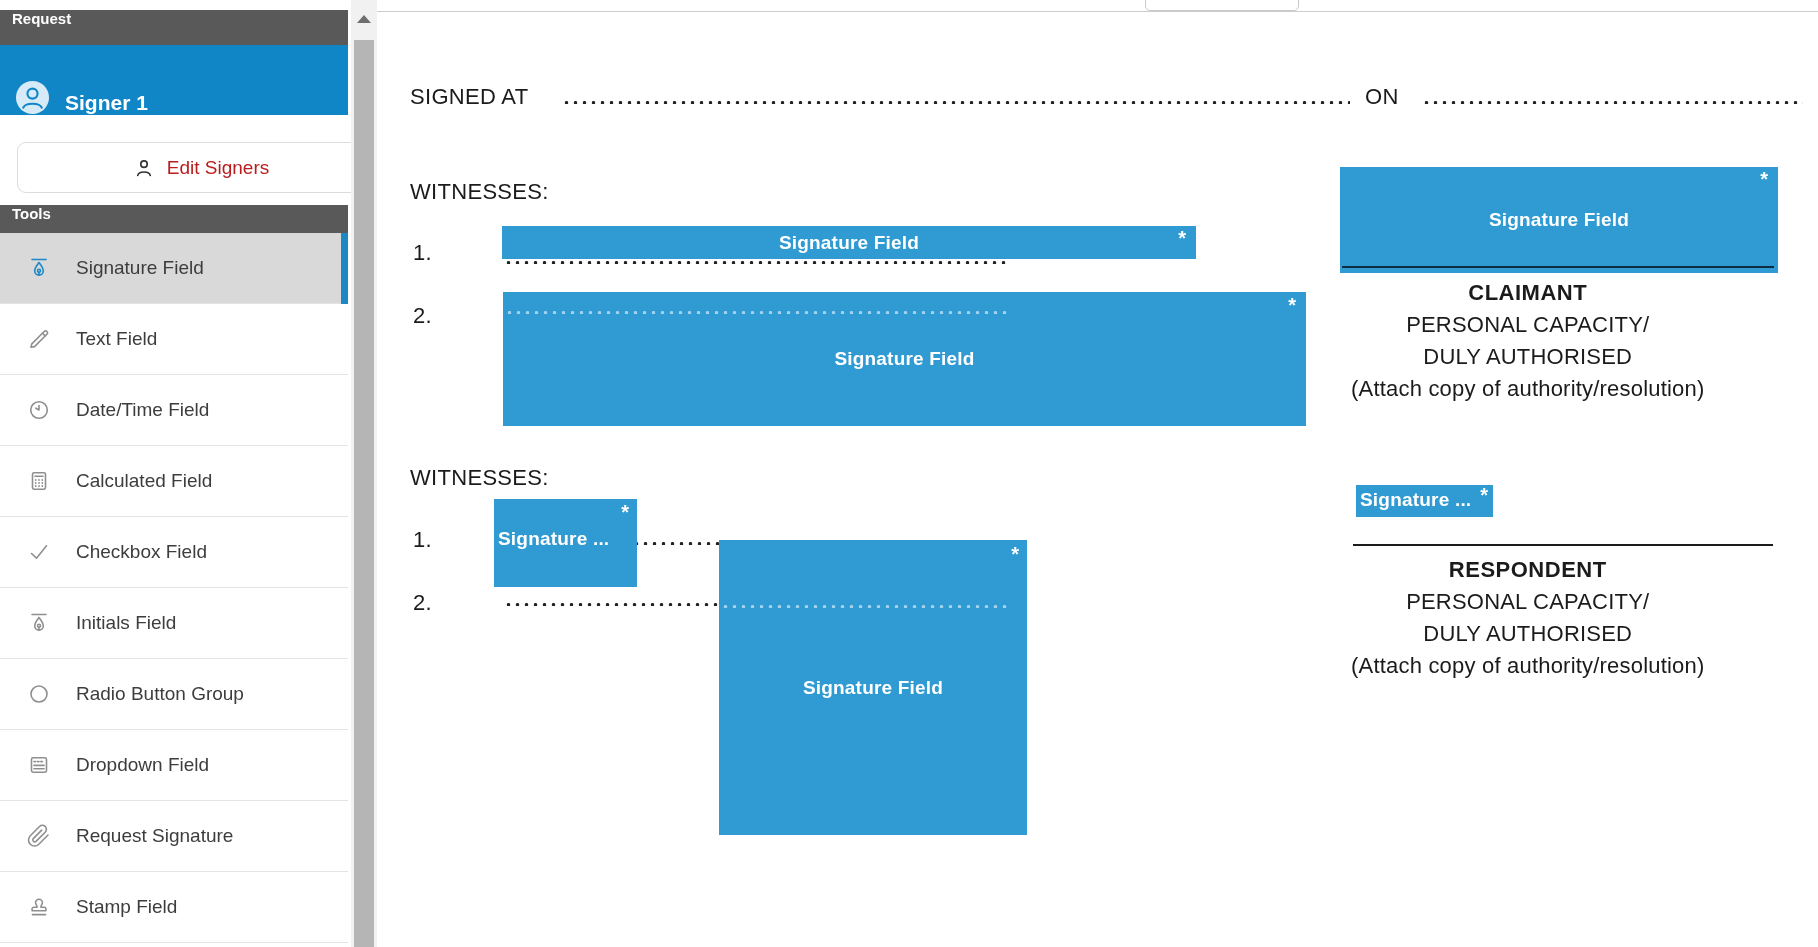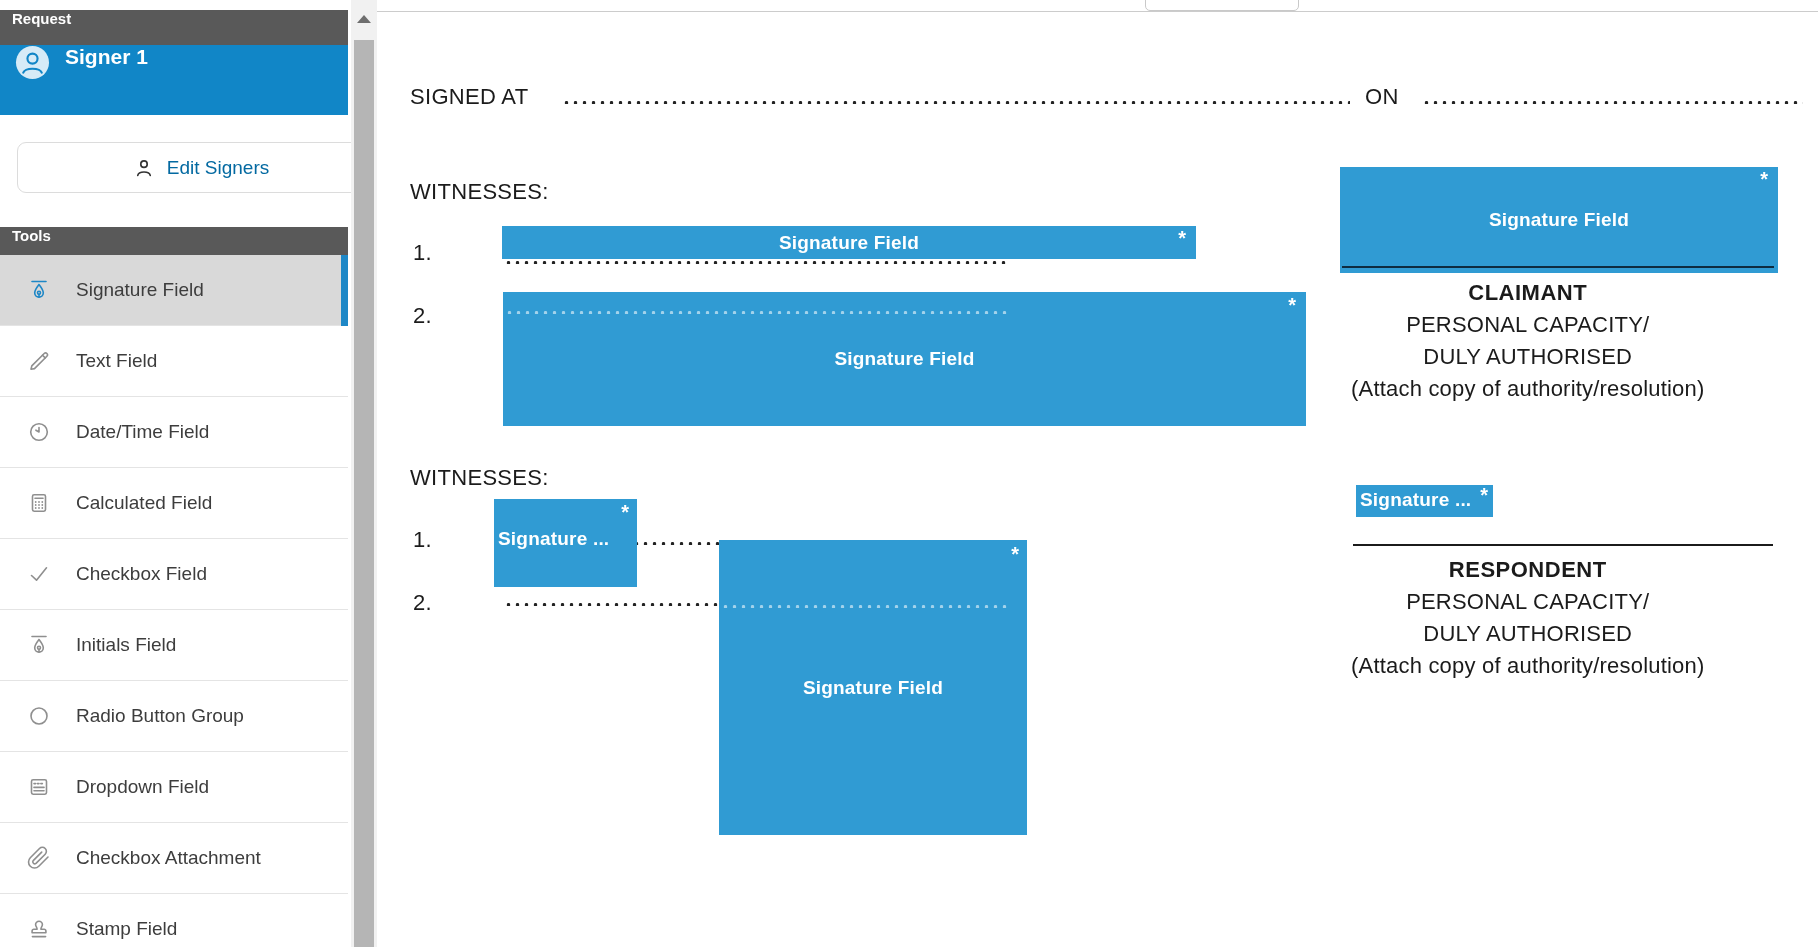--- a/index.html
+++ b/index.html
@@ -4,28 +4,28 @@
 <style>
   html,body{margin:0;padding:0;background:#fff;}
   .app{position:relative;width:1818px;height:947px;overflow:hidden;
        font-family:"Liberation Sans","DejaVu Sans",sans-serif;background:#fff;}
 
   
   .sidebar{position:absolute;left:0;top:0;width:348px;height:947px;background:#fff;}
   .sb-header{height:35px;background:#595959;color:#fff;font-size:15px;font-weight:bold;
              display:flex;padding-left:12px;}
   .sb-header.first{margin-top:10px;}
-  .sb-header.tools{margin-top:34px;height:28px;}
-  .signer-row{height:70px;background:#1186c7;display:flex;align-items:flex-start;
+  .sb-header.tools{margin-top:12px;height:28px;}
+  .signer-row{height:70px;background:#1186c7;display:flex;align-items:flex-end;
               padding-left:15px;gap:15px;cursor:pointer;}
   .signer-row .label{color:#fff;font-size:21px;font-weight:bold;}
   .avatar{width:35px;height:35px;flex:0 0 auto;}
   .edit-btn{margin:27px 0 0 17px;width:368px;height:51px;background:#fff;
             border:1px solid #dcdcdc;border-radius:9px;display:flex;align-items:center;
-            justify-content:center;gap:12px;font-size:19px;color:#0369a1;cursor:pointer;
+            justify-content:center;gap:12px;font-size:19px;color:#b91c1c;cursor:pointer;
             font-family:inherit;}
   .tool{position:relative;height:70px;display:flex;align-items:center;gap:25px;
         padding-left:27px;border-bottom:1px solid #e4e4e4;background:#fff;cursor:pointer;}
   .tool .t-label{font-size:19px;color:#3d3d3d;}
   .tool svg{flex:0 0 auto;stroke:#8f8f8f;fill:none;stroke-width:1.6;stroke-linecap:round;stroke-linejoin:round;}
   .tool.selected{background:#d9d9d9;}
   .tool.selected svg{stroke:#1e87c6;}
   .tool.selected::after{content:"";position:absolute;right:0;top:0;bottom:-1px;width:7px;background:#1e87c6;}
   .dotfill{fill:#8f8f8f;stroke:none;}
 
@@ -167,21 +167,21 @@
           <line x1="7" y1="12.4" x2="17" y2="12.4"></line>
           <line x1="7" y1="15.8" x2="17" y2="15.8"></line>
         </svg>
         <span class="t-label">Dropdown Field</span>
       </div>
 
       <div class="tool">
         <svg width="24" height="24" viewBox="0 0 24 24">
           <path d="M21 11l-9.2 9.2a6 6 0 0 1-8.5-8.5l9.2-9.2a4 4 0 0 1 5.7 5.7l-9.2 9.2a2 2 0 0 1-2.8-2.8l8.5-8.5"></path>
         </svg>
-        <span class="t-label">Checkbox Attachment</span>
+        <span class="t-label">Request Signature</span>
       </div>
 
       <div class="tool">
         <svg width="24" height="24" viewBox="0 0 24 24">
           <path d="M13.9 12.2c0-1.9 1.5-2.6 1.5-4.6A3.4 3.4 0 0 0 12 4.2a3.4 3.4 0 0 0-3.4 3.4c0 2 1.5 2.7 1.5 4.6H6.8a1.7 1.7 0 0 0-1.7 1.7v1.9h13.8v-1.9a1.7 1.7 0 0 0-1.7-1.7z"></path>
           <line x1="5.4" y1="19.6" x2="18.6" y2="19.6"></line>
         </svg>
         <span class="t-label">Stamp Field</span>
       </div>
 

